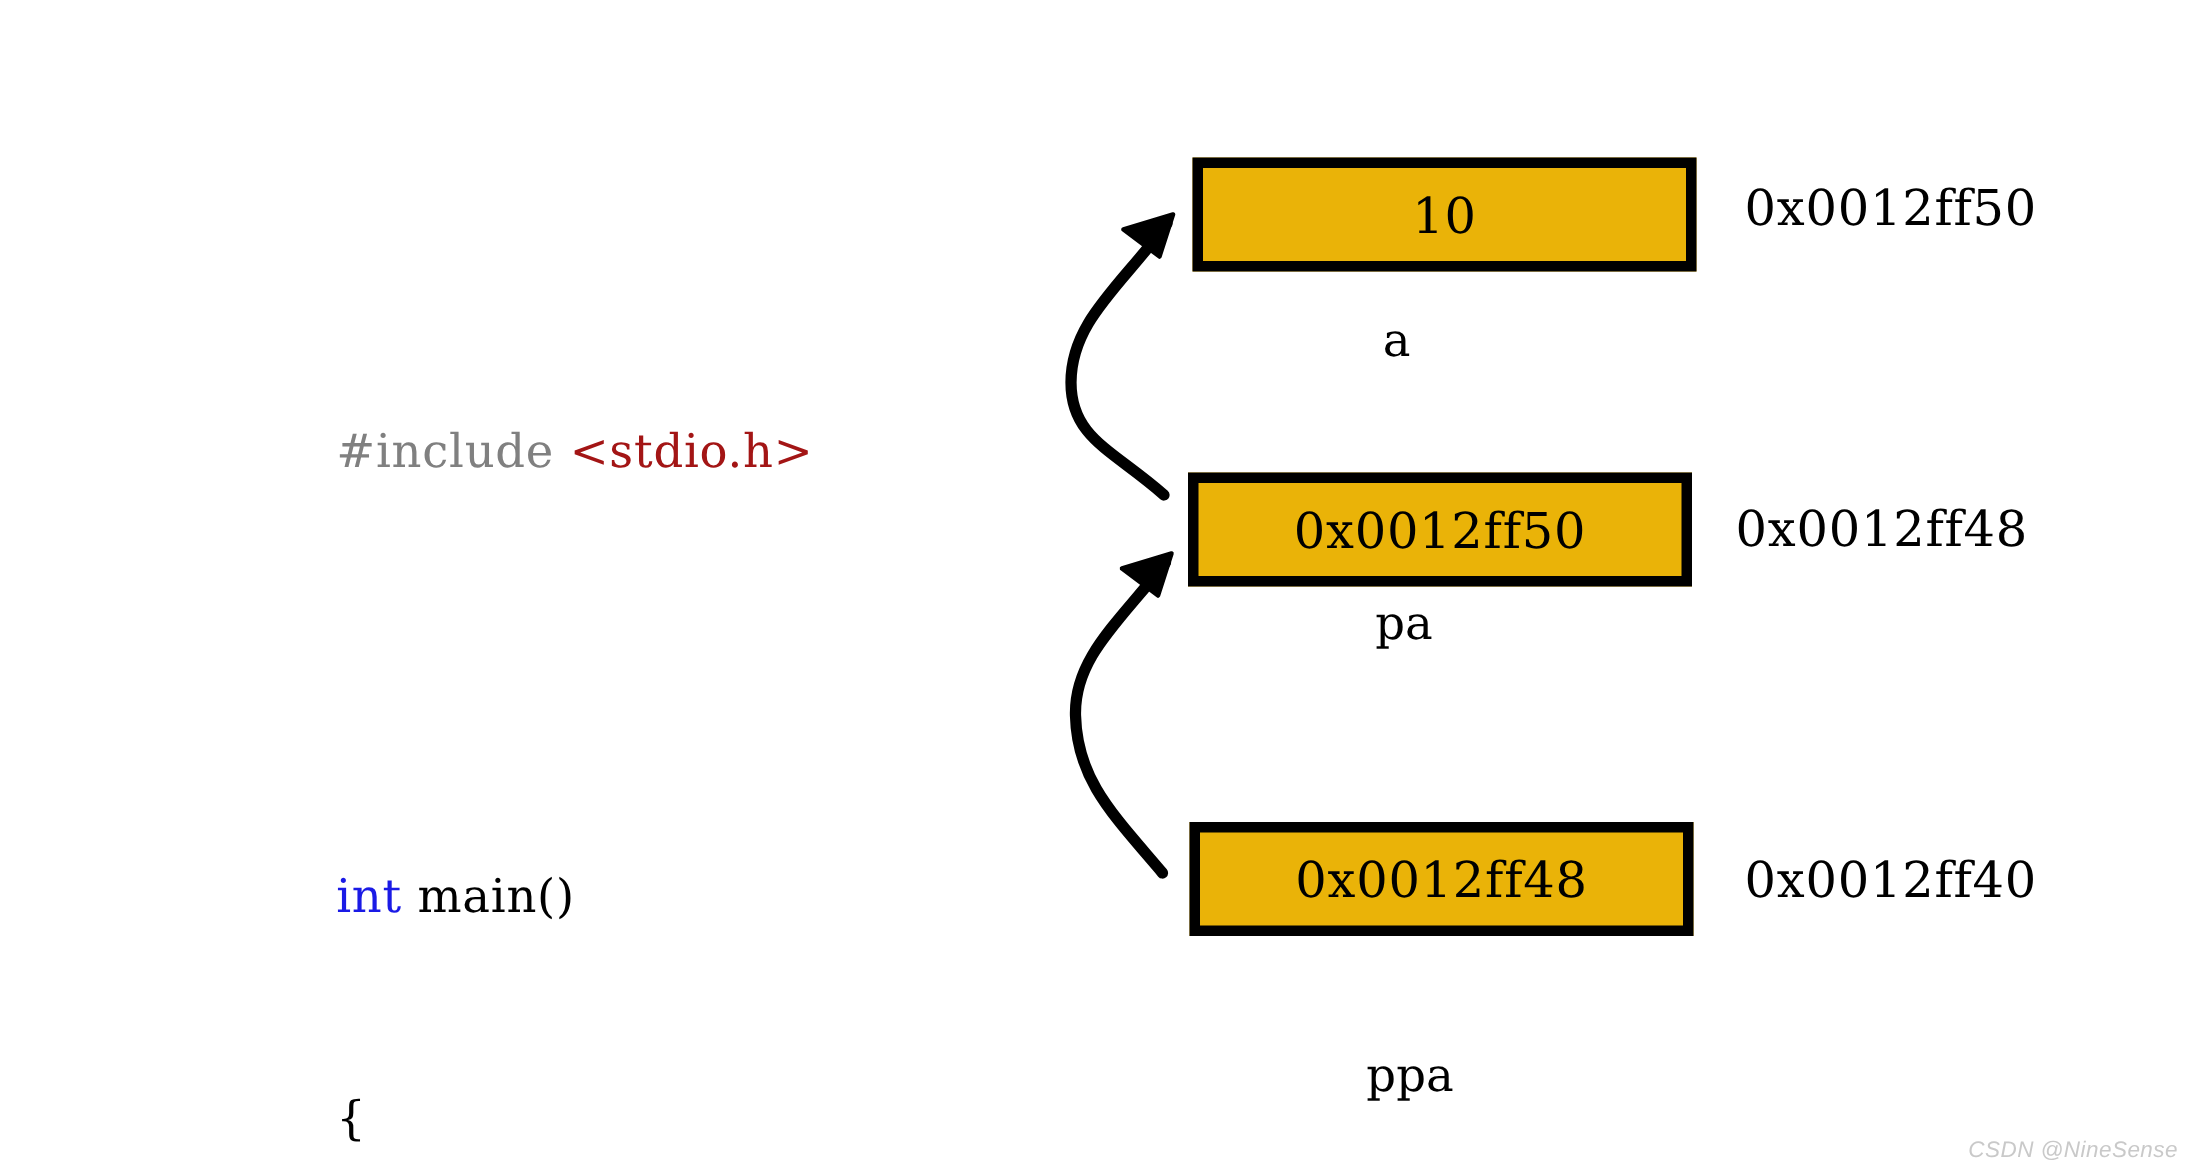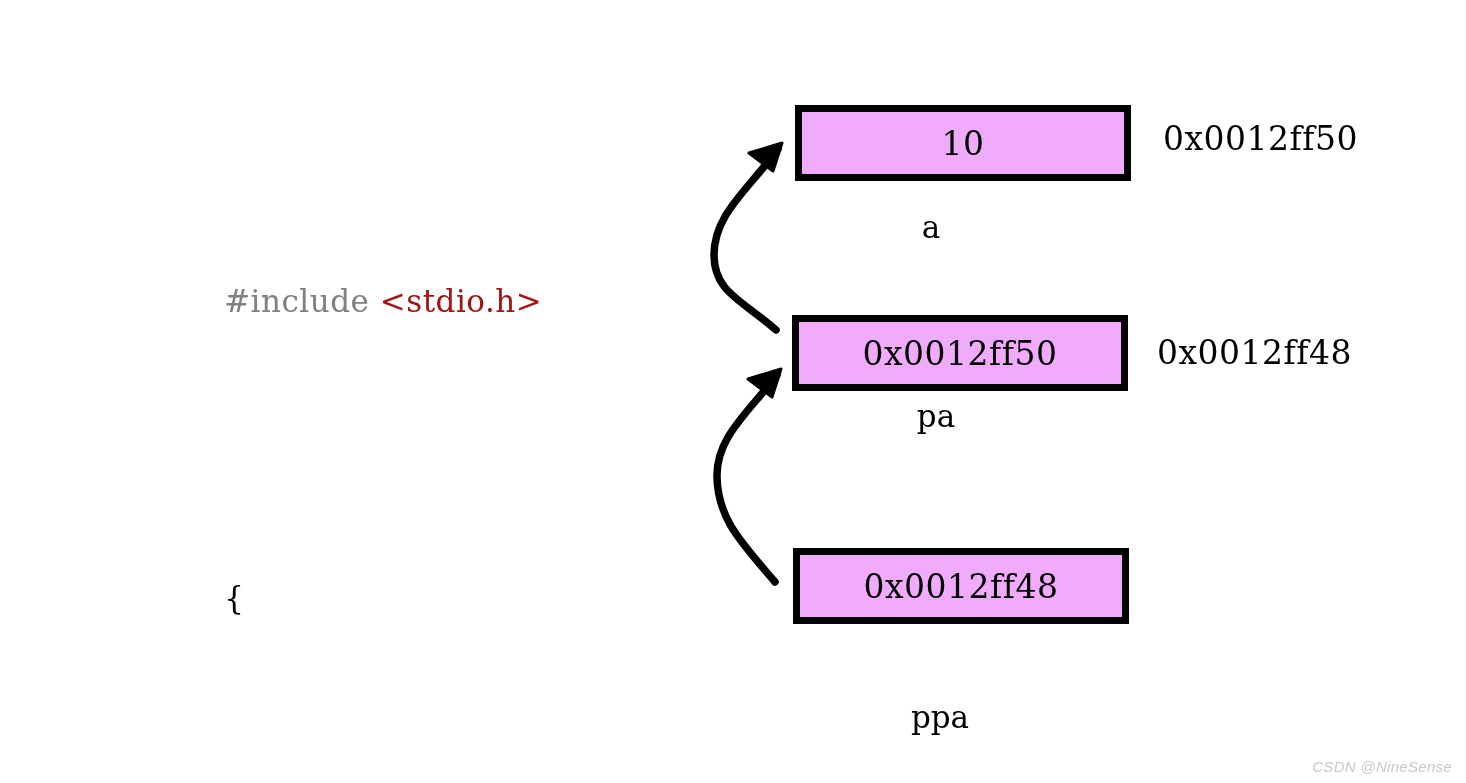--- a/index.html
+++ b/index.html
@@ -43,21 +43,21 @@
   }
   .tok-pre   { color: #808080; }
   .tok-hdr   { color: #a31515; }
   .tok-kw    { color: #1a1ae6; }
   .tok-plain { color: #000000; }
 
   
   .mem-box {
     position: absolute;
     box-sizing: border-box;
-    background: #f0abfc;
+    background: #eab308;
     border: 7px solid #000000;
     display: flex;
     align-items: center;
     justify-content: center;
   }
   .mem-value {
     font-family: "DejaVu Serif", "Liberation Serif", serif;
     font-size: 33px;
     color: #000000;
     letter-spacing: 0.5px;
@@ -108,20 +108,23 @@
 <body>
 
 <div id="canvas">
 
   <div class="code-panel">
     <div class="code-line">
       <span class="tok-pre">#include </span><span class="tok-hdr">&lt;stdio.h&gt;</span>
     </div>
     <div class="code-line blank">&nbsp;</div>
     <div class="code-line">
+      <span class="tok-kw">int</span><span class="tok-plain"> main()</span>
+    </div>
+    <div class="code-line">
       <span class="tok-plain">{</span>
     </div>
     
     
     
     
     
     
   </div>
 
@@ -134,20 +137,21 @@
   <div class="mem-box" style="left:792px; top:315px; width:336px; height:76px;">
     <span class="mem-value">0x0012ff50</span>
   </div>
   <div class="mem-label" style="left:871px; top:401px; width:130px;">pa</div>
   <div class="mem-addr" style="left:1157px; top:336px;">0x0012ff48</div>
 
   <div class="mem-box" style="left:793px; top:548px; width:336px; height:76px;">
     <span class="mem-value">0x0012ff48</span>
   </div>
   <div class="mem-label" style="left:875px; top:702px; width:130px;">ppa</div>
+  <div class="mem-addr" style="left:1163px; top:570px;">0x0012ff40</div>
 
   <svg id="arrow-layer" viewBox="0 0 1466 783" width="1466" height="783" xmlns="http://www.w3.org/2000/svg">
 
     <g>
       <path d="M 776,330 C 742,300 714,292 714,255 C 714,214 748,190 778,149" fill="none" stroke="#000000" stroke-width="7.5" stroke-linecap="round"></path>
       <path d="M 782,143 L 749,153 L 773,171 Z" fill="#000000" stroke="#000000" stroke-width="3" stroke-linejoin="round"></path>
     </g>
 
     <g>
       <path d="M 775,582 C 742,543 718,520 717,477 C 716,438 747,414 777,375" fill="none" stroke="#000000" stroke-width="7.5" stroke-linecap="round"></path>

